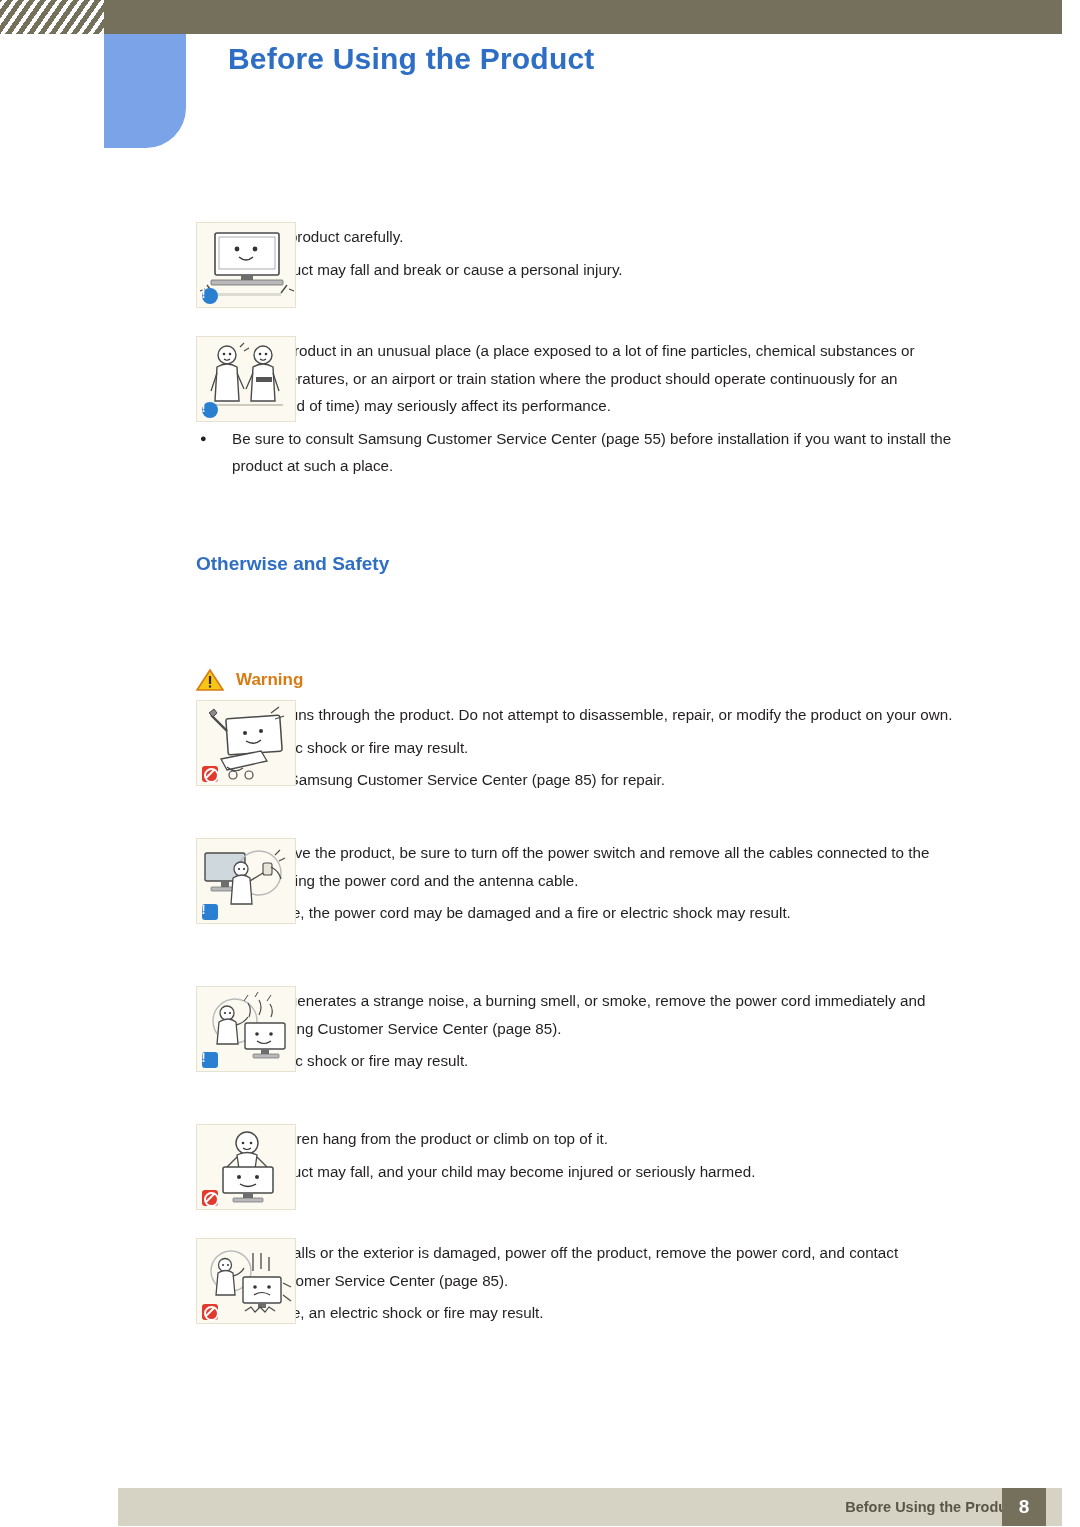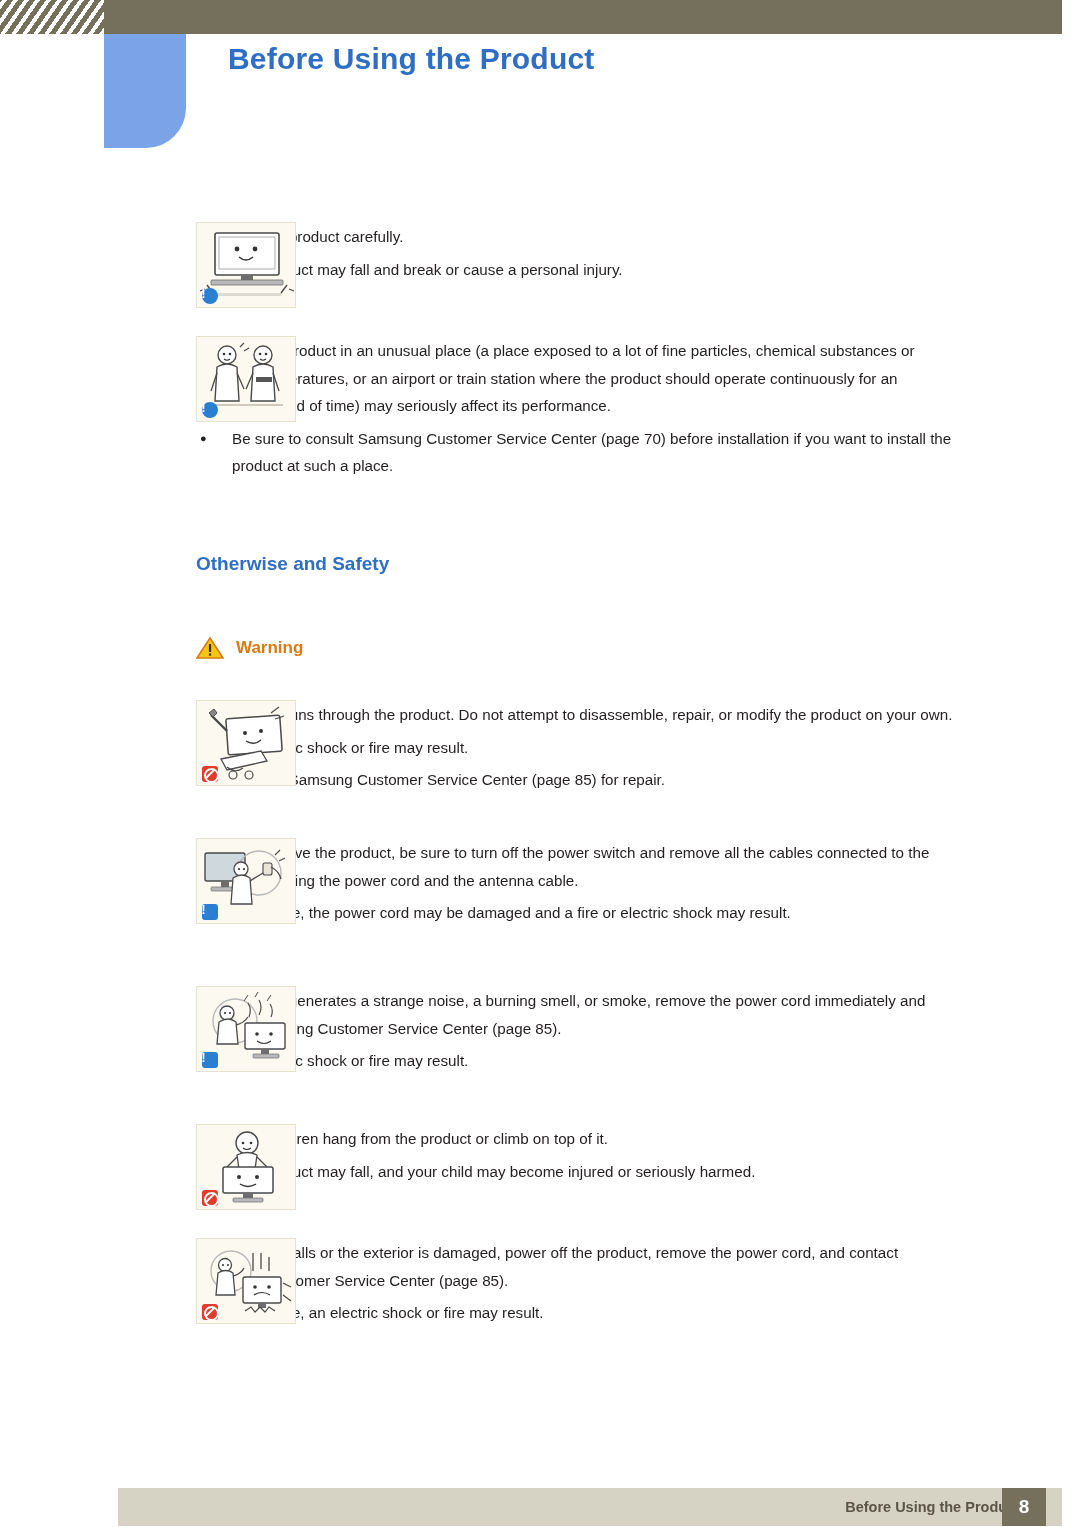--- a/index.html
+++ b/index.html
@@ -253,29 +253,29 @@
         </svg>
         <div class="badge">
           <div class="badge-excl circle">!</div>
         </div>
       </div>
     </div>
     <div class="text-col">
       <p class="para">Installing the product in an unusual place (a place exposed to a lot of fine particles, chemical substances or extreme temperatures, or an airport or train station where the product should operate continuously for an extended period of time) may seriously affect its performance.</p>
       <div class="bullet-row">
         <div class="bullet-dot">●</div>
-        <div class="bullet-text">Be sure to consult Samsung Customer Service Center (page 70) before installation if you want to install the product at such a place.</div>
+        <div class="bullet-text">Be sure to consult Samsung Customer Service Center (page 55) before installation if you want to install the product at such a place.</div>
       </div>
     </div>
   </div>
 </div>
 
 <div class="section-heading" style="top:553px;">Otherwise and Safety</div>
 
-<div class="warning-row" style="top:636px;">
+<div class="warning-row" style="top:668px;">
   <span>
     <svg width="28" height="24" viewBox="0 0 28 24">
       <path d="M14 2 L27 22 L1 22 Z" fill="#f5c518" stroke="#d97a12" stroke-width="1.6"></path>
       <rect x="12.9" y="8" width="2.2" height="8" fill="#3a2c00"></rect>
       <rect x="12.9" y="17.4" width="2.2" height="2.2" fill="#3a2c00"></rect>
     </svg>
   </span>
   <span class="warning-label">Warning</span>
 </div>
 

